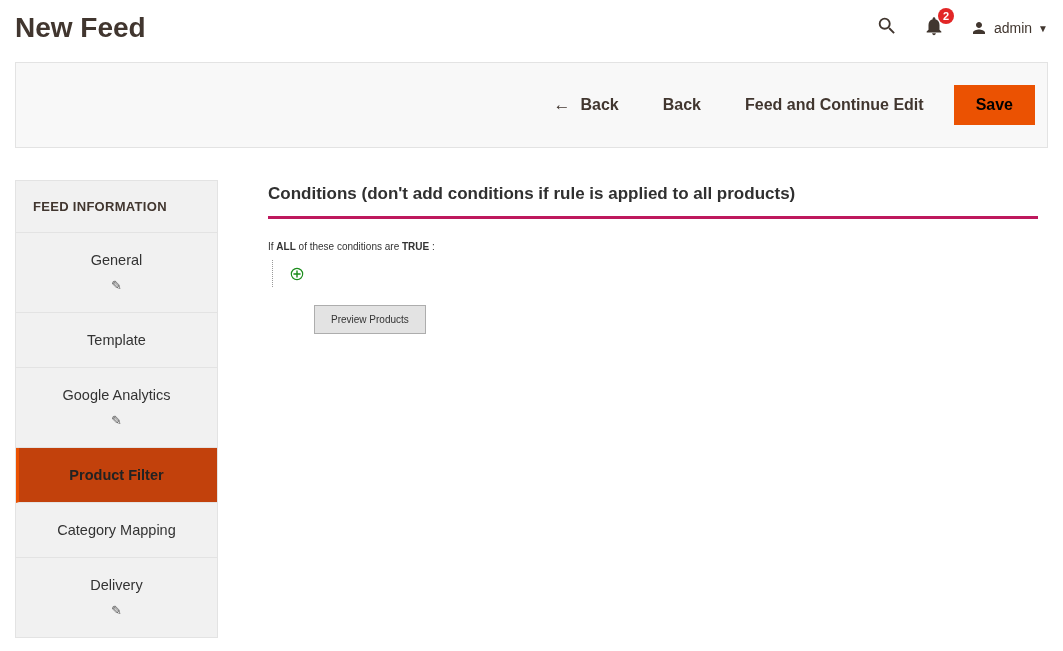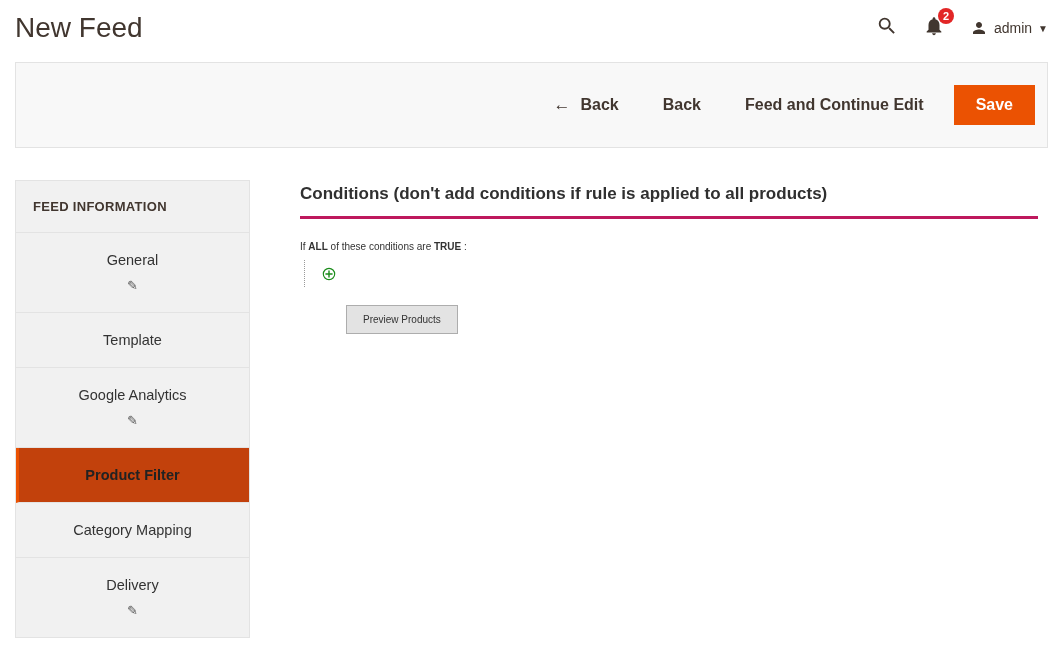--- a/index.html
+++ b/index.html
@@ -16,21 +16,21 @@
       width: 1063px;
     }
     .page-header {
       display: flex;
       align-items: center;
       justify-content: space-between;
       padding: 12px 15px 18px 15px;
     }
     .page-title {
       font-size: 28px;
-      font-weight: 400;
+      font-weight: 700;
       color: #41362f;
     }
     .header-actions {
       display: flex;
       align-items: center;
       gap: 25px;
     }
     .icon-search svg, .icon-bell svg {
       width: 22px;
       height: 22px;
@@ -89,37 +89,37 @@
       background: none;
       border: none;
     }
     .actions-bar .action-back {
       display: inline-flex;
       align-items: center;
       gap: 10px;
     }
     .actions-bar .action-save {
       background: #eb5202;
-      color: #ffffff;
+      color: #000000;
       padding: 11px 22px;
       margin-left: 8px;
       margin-right: 12px;
     }
     .arrow-left {
       font-size: 17px;
       font-weight: 700;
     }
     .content-area {
       display: flex;
       padding: 32px 25px 20px 15px;
       gap: 50px;
       align-items: flex-start;
     }
     .sidebar {
-      width: 235px;
+      width: 203px;
       background: #f1f1f1;
       border: 1px solid #e3e3e3;
       border-bottom: none;
     }
     .sidebar-header {
       font-size: 13px;
       font-weight: 600;
       color: #41362f;
       padding: 18px 17px;
       letter-spacing: 0.3px;

